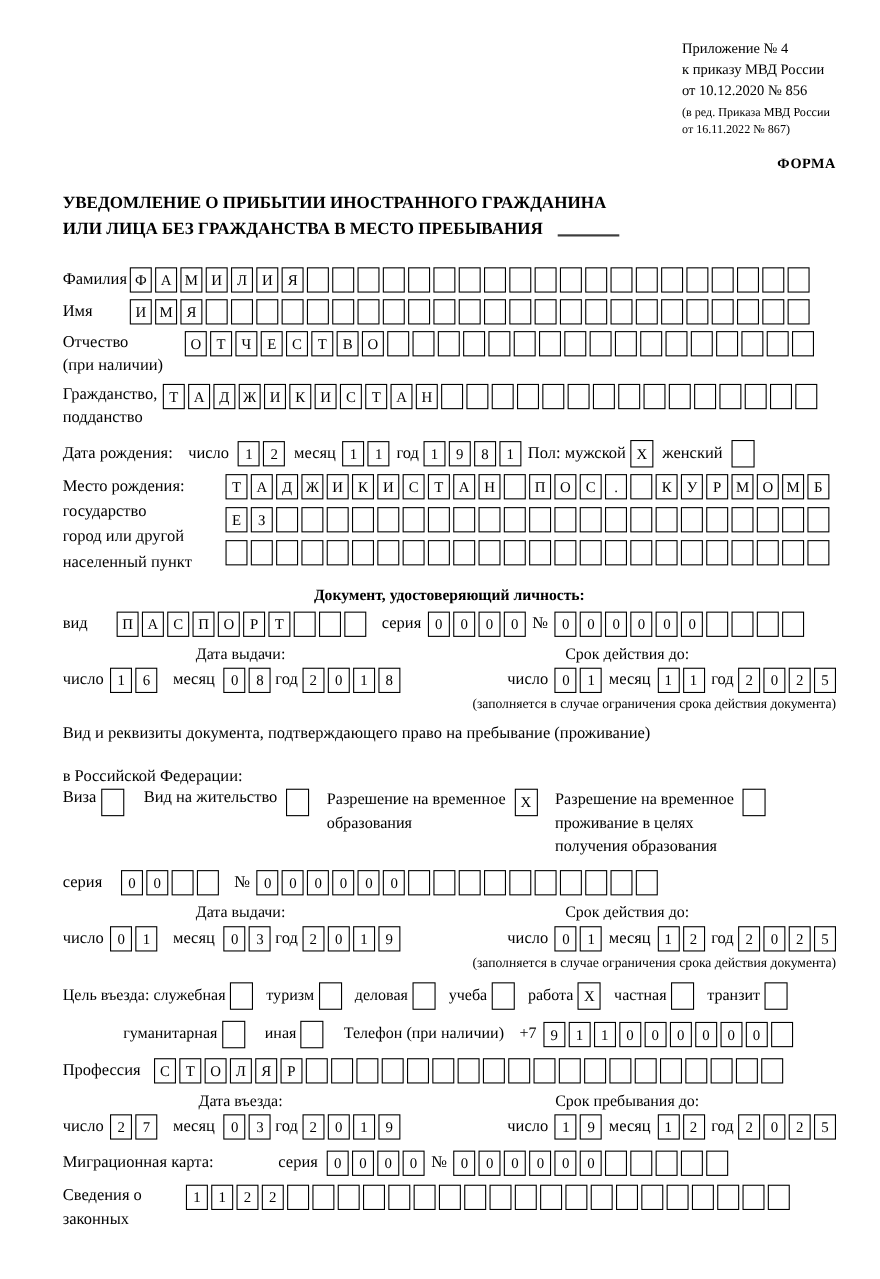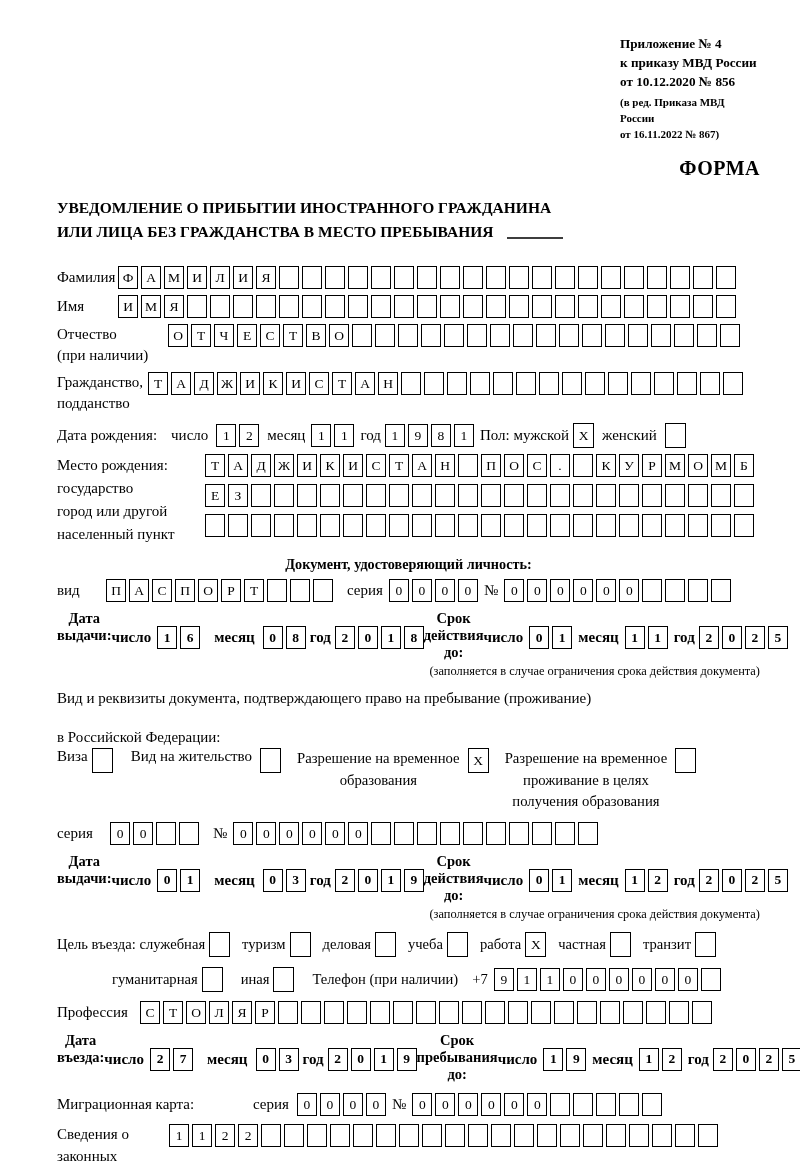--- a/index.html
+++ b/index.html
@@ -1,47 +1,47 @@
 <!DOCTYPE html>
 <html><head>
 <meta charset="utf-8">
 <style>
   html,body{margin:0;padding:0;background:#fff;}
   body{width:800px;min-height:1163px;color:#000;
        font-family:"Liberation Serif","DejaVu Serif",serif;font-size:15px;}
   .page{box-sizing:border-box;width:800px;min-height:1163px;padding:34px 40px 18px 57px;position:relative;}
-  .hdr{margin-left:563px;font-size:13.2px;line-height:1.45;font-weight:bold;}
+  .hdr{margin-left:563px;font-size:13.2px;line-height:1.45;}
   .hdr-sub{font-size:11px;margin-top:4px;line-height:1.45;}
-  .forma{text-align:right;font-weight:bold;font-size:20px;margin-top:14px;letter-spacing:.5px;}
+  .forma{text-align:right;font-weight:bold;font-size:13px;margin-top:14px;letter-spacing:.5px;}
   .title{text-align:left;font-weight:bold;font-size:15.5px;line-height:1.55;margin-top:16px;}
   .t-ul{display:inline-block;width:56px;border-bottom:2.5px solid #3d3d3d;margin-left:14px;height:2px;position:relative;top:2px;}
   .sec-title{text-align:center;font-weight:bold;font-size:14.7px;margin-top:26px;}
   .row{display:flex;align-items:center;margin-top:6px;}
   .row.top{align-items:flex-start;}
   .lbl{flex:0 0 auto;}
   .lbl2{line-height:21px;}
   .boxes{display:inline-flex;gap:3px;flex:0 0 auto;}
   .box{box-sizing:border-box;width:20px;height:23px;border:1.6px solid #000;
        display:inline-flex;align-items:center;justify-content:center;
        font-size:13.5px;line-height:1;flex:0 0 auto;background:#fff;}
   .cboxes .box{width:21px;height:25px;}
   .slbl{flex:0 0 auto;}
   .mr4{margin-right:4px;} .mr6{margin-right:6px;} .mr8{margin-right:8px;}
   .ml6{margin-left:6px;} .ml8{margin-left:8px;}
   .doc-hdr{text-align:center;font-weight:bold;font-size:14.2px;margin-top:10px;}
   .dates{display:flex;margin-top:8px;}
-  .d-col{display:flex;font-weight:bold;}
+  .d-col{display:flex;flex-direction:column;}
   .d-col.left{flex:0 0 46%;}
   .d-col.right{flex:1 1 auto;justify-content:center;}
   .d-hdr{text-align:center;font-size:14.5px;}
   .d-line{display:flex;align-items:center;margin-top:3px;}
   .d-note{text-align:right;font-size:12.4px;margin-top:3px;}
   .para{margin-top:8px;line-height:1.5;}
   .stay-row{display:flex;align-items:flex-start;margin-top:0;}
-  .stay-opt{text-align:center;line-height:1.45;font-size:14.7px;}
+  .stay-opt{line-height:1.45;font-size:14.7px;}
   .purpose-row{display:flex;align-items:center;margin-top:10px;font-size:14.6px;}
   .purpose-row .plbl{margin-right:4px;flex:0 0 auto;}
   .purpose-row .pbox{margin-right:12px;}
   .mplace{display:flex;align-items:flex-start;margin-top:6px;}
   .mplace-lbls{flex:0 0 148px;line-height:23px;}
   .stack .boxes{margin-bottom:7px;}
   .reps{display:flex;align-items:flex-start;margin-top:8px;}
   .reps-lbls{flex:0 0 112px;line-height:21.5px;}
   .reps-col .boxes{margin-bottom:8px;}
 </style>

